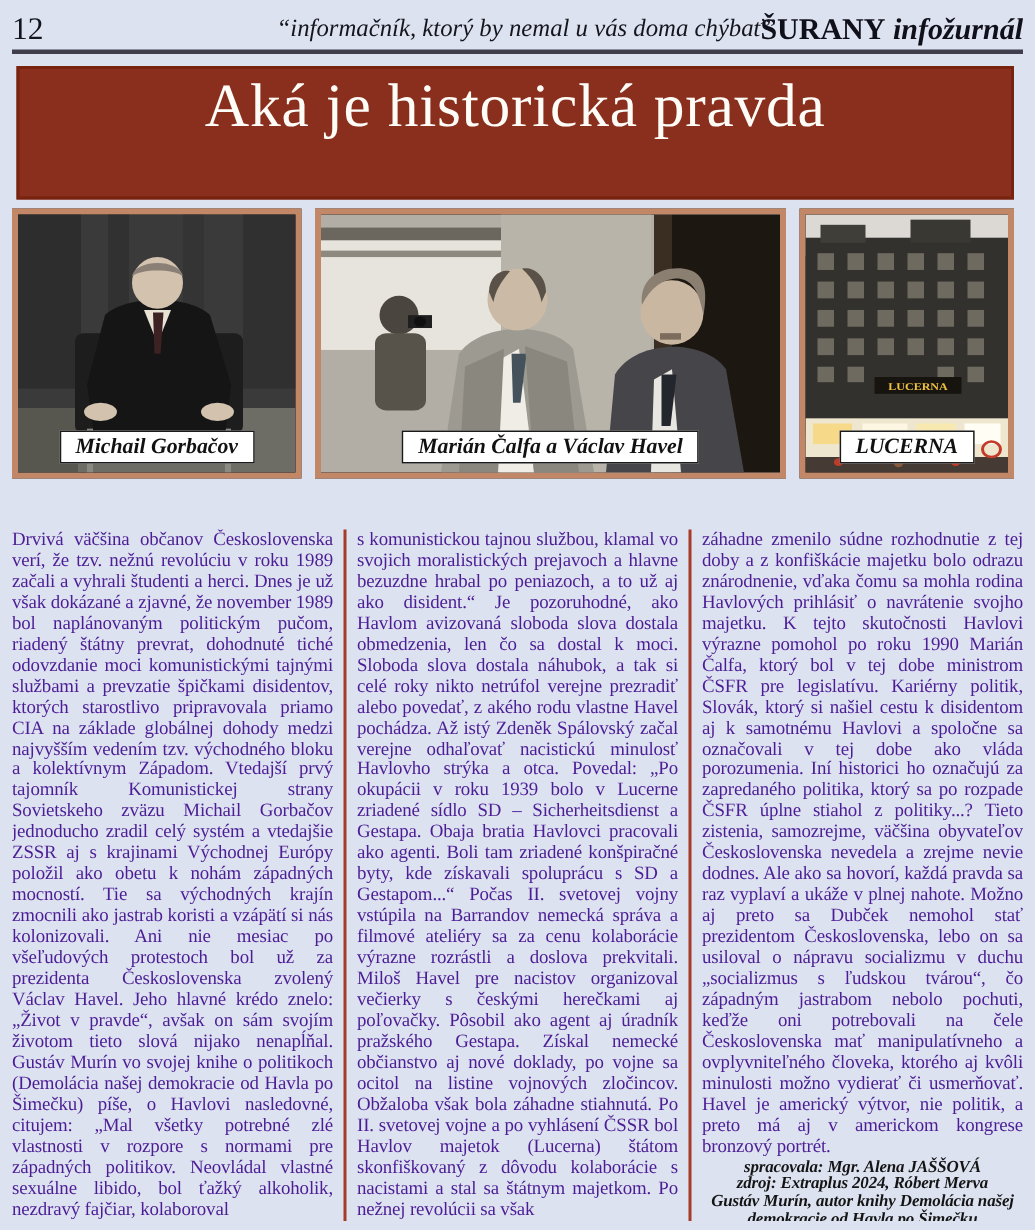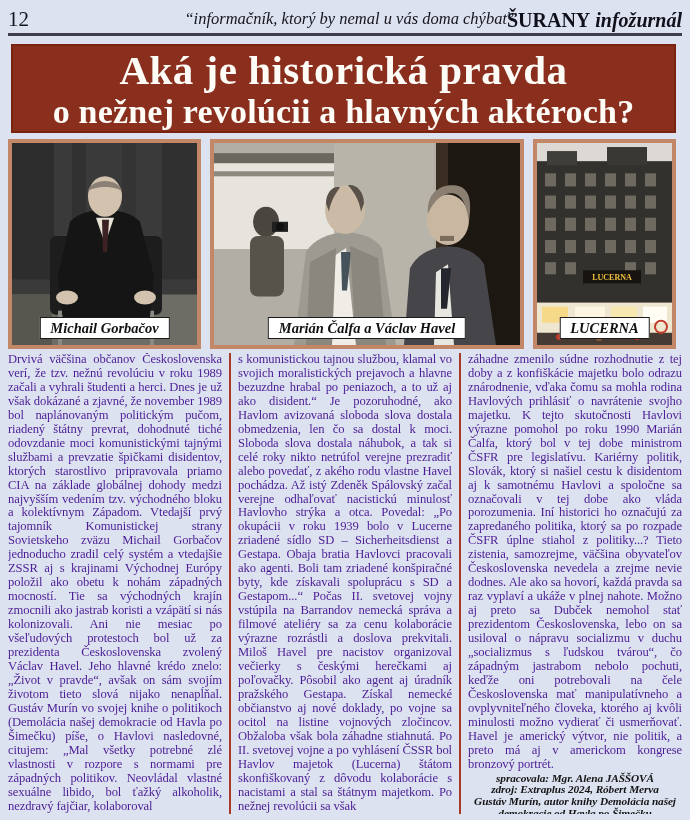--- a/index.html
+++ b/index.html
@@ -13,25 +13,25 @@
             border-bottom:3px solid #403d4d; padding-bottom:3px;gap:35px; }
   .page-num { font-size:21px; color:#15151d; line-height:1; }
   .motto { font-size:16.5px; font-style:italic; color:#15151d; line-height:1;
            position:absolute; left:12px; right:0; text-align:center; bottom:6px; pointer-events:none; }
   .masthead { font-size:20px; font-weight:bold; color:#10101a; line-height:1; white-space:nowrap; }
   .masthead .it { font-style:italic; }
 
   
   .banner { position:absolute; top:44px; left:11px; width:665px; height:89px;
             background:#8a2f1e; border:2px solid #77230f; text-align:center; color:#fdfcf6; }
-  .banner .l1 { font-size:41px; font-weight:bold; line-height:46px; margin-top:1px; letter-spacing:0.5px; }
+  .banner .l1 { font-size:41px; font-weight:normal; line-height:46px; margin-top:1px; letter-spacing:0.5px; }
   .banner .l2 { font-size:34px; font-weight:bold; line-height:37px; letter-spacing:0.2px; }
 
   
-  .photo { position:absolute; top:139px; height:210px; border:4px solid #c28767; background:#222; }
+  .photo { position:absolute; top:139px; height:180px; border:4px solid #c28767; background:#222; }
   .photo svg { display:block; width:100%; height:100%; }
   .p1 { left:8px;  width:193px; }
   .p2 { left:210px; width:314px; }
   .p3 { left:533px; width:143px; }
   .caption { position:absolute; bottom:6px; left:50%; transform:translateX(-50%);
              background:#ffffff; border:1px solid #1a1a1a; padding:0px 10px;
              font-size:14.5px; font-weight:bold; font-style:italic; color:#111;
              white-space:nowrap; line-height:20px; }
 
   
@@ -51,21 +51,20 @@
 <div class="page">
 
   <div class="header">
     <span class="page-num">12</span>
     <span class="motto">“informačník, ktorý by nemal u vás doma chýbať”</span>
     <span class="masthead"><b>ŠURANY</b>&nbsp;<span class="it">infožurnál</span></span>
   </div>
 
   <div class="banner">
     <div class="l1">Aká je historická pravda</div>
-    <div class="l2">o nežnej revolúcii a hlavných aktéroch?</div>
   </div>
 
   <div class="photo p2">
     <svg viewBox="0 0 306 200" preserveAspectRatio="none" role="img">
       <rect x="0" y="0" width="306" height="200" fill="#b3aea5"></rect>
       <rect x="0" y="10" width="120" height="95" fill="#e7e4dd"></rect>
       <rect x="0" y="10" width="120" height="10" fill="#6b675f"></rect>
       <rect x="0" y="28" width="120" height="5" fill="#8d897f"></rect>
       <rect x="120" y="0" width="100" height="200" fill="#b9b4aa"></rect>
       <rect x="222" y="0" width="12" height="200" fill="#3a2e22"></rect>

